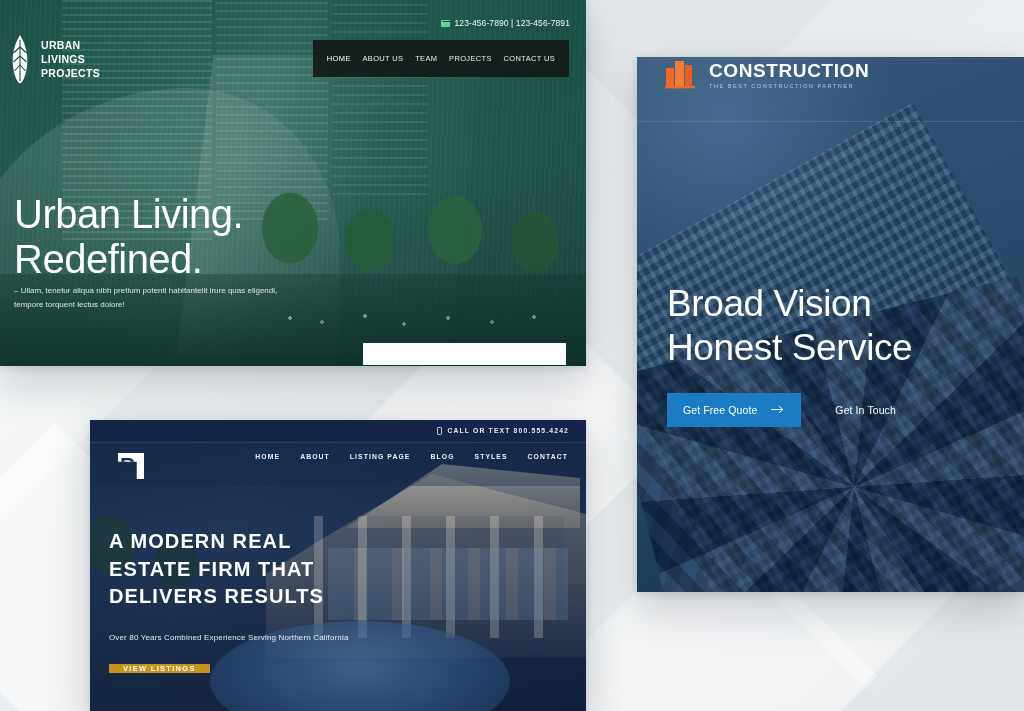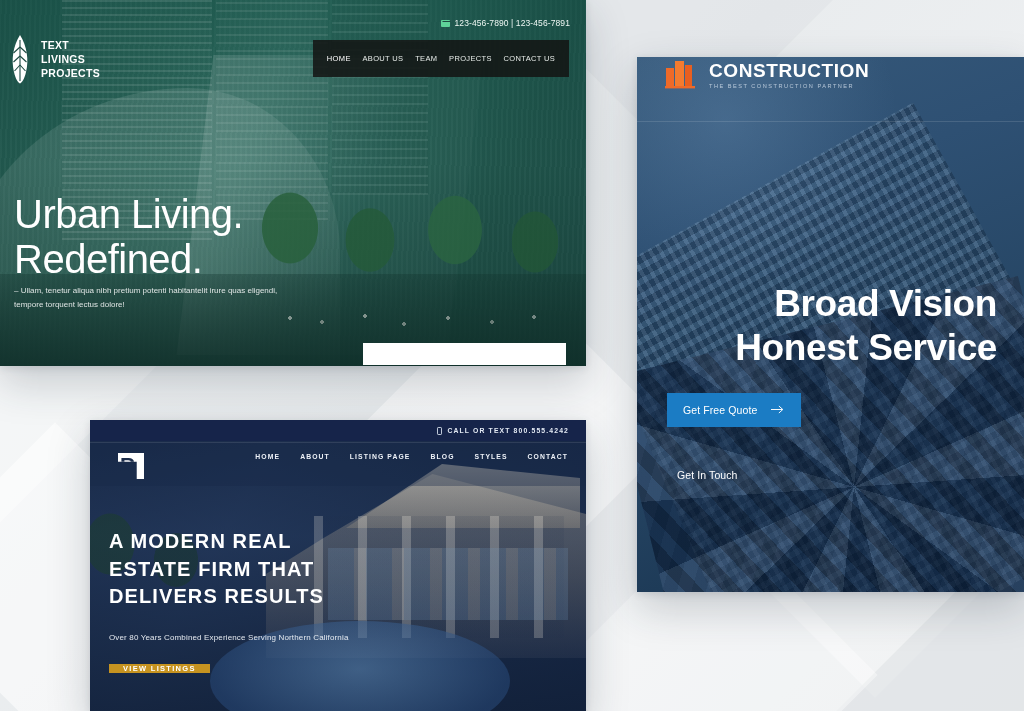--- a/index.html
+++ b/index.html
@@ -146,23 +146,23 @@
   .constr-header {
     position: absolute; left: 0; top: 0; width: 100%; height: 65px;
     border-bottom: 1px solid rgba(255,255,255,0.12);
     display: flex; align-items: flex-start; padding-left: 28px;
   }
   .constr-logo-row { display: flex; align-items: center; gap: 10px; }
   .constr-wordmark { color: #ffffff; font-size: 19px; font-weight: 700; letter-spacing: .6px; line-height: 1; }
   .constr-tagline { color: rgba(214,226,238,0.78); font-size: 5.6px; letter-spacing: 1.5px; margin-top: 3px; }
 
   .constr-hero { position: absolute; left: 30px; top: 225px; width: 330px; }
-  .constr-h1 { color: #ffffff; font-size: 37px; line-height: 1.18; font-weight: 700; letter-spacing: -0.4px; text-align: right; }
+  .constr-h1 { color: #ffffff; font-size: 37px; line-height: 1.18; font-weight: 400; letter-spacing: -0.4px; }
   .constr-sub { margin-top: 18px; color: rgba(230,238,246,0.92); font-size: 10.5px; letter-spacing: .1px; }
-  .constr-cta { margin-top: 24px; display: flex; align-items: flex-start; gap: 31px; flex-direction: column; }
+  .constr-cta { margin-top: 24px; display: flex; align-items: flex-end; gap: 24px; }
   .btn-quote {
     background: #1b7cc4; color: #ffffff; font-size: 10.5px;
     padding: 11px 16px; display: inline-flex; align-items: center; gap: 14px;
     border: none; cursor: pointer; letter-spacing: .1px;
   }
   .btn-touch {
     background: transparent; color: #ffffff; font-size: 10.5px; border: none;
     padding: 11px 10px; cursor: pointer; letter-spacing: .1px;
   }
 
@@ -281,21 +281,21 @@
 
     <div class="urban-logo">
       <span class="leaf-mark">
         <svg viewBox="0 0 24 50" width="24" height="50" aria-hidden="true">
           <path d="M12 1 C19 12 21 26 18 38 C16.5 45 14 48.5 12 49.5 C10 48.5 7.5 45 6 38 C3 26 5 12 12 1 Z" fill="#ffffff"></path>
           <path d="M12 6 L12 47" stroke="#1d4a42" stroke-width="1.1" fill="none"></path>
           <path d="M12 13 L5.5 19 M12 13 L18.5 19 M12 22 L5.5 28 M12 22 L18.5 28 M12 31 L6.5 37 M12 31 L17.5 37" stroke="#1d4a42" stroke-width="1.1" fill="none"></path>
         </svg>
       </span>
       <span class="urban-logo-text">
-        <span>TEXT</span><br>
+        <span>URBAN</span><br>
         <span>LIVINGS</span><br>
         <span>PROJECTS</span>
       </span>
     </div>
 
     <nav class="urban-nav">
       <span class="ni active">HOME</span>
       <span class="ni">ABOUT US</span>
       <span class="ni">TEAM</span>
       <span class="ni">PROJECTS</span>

